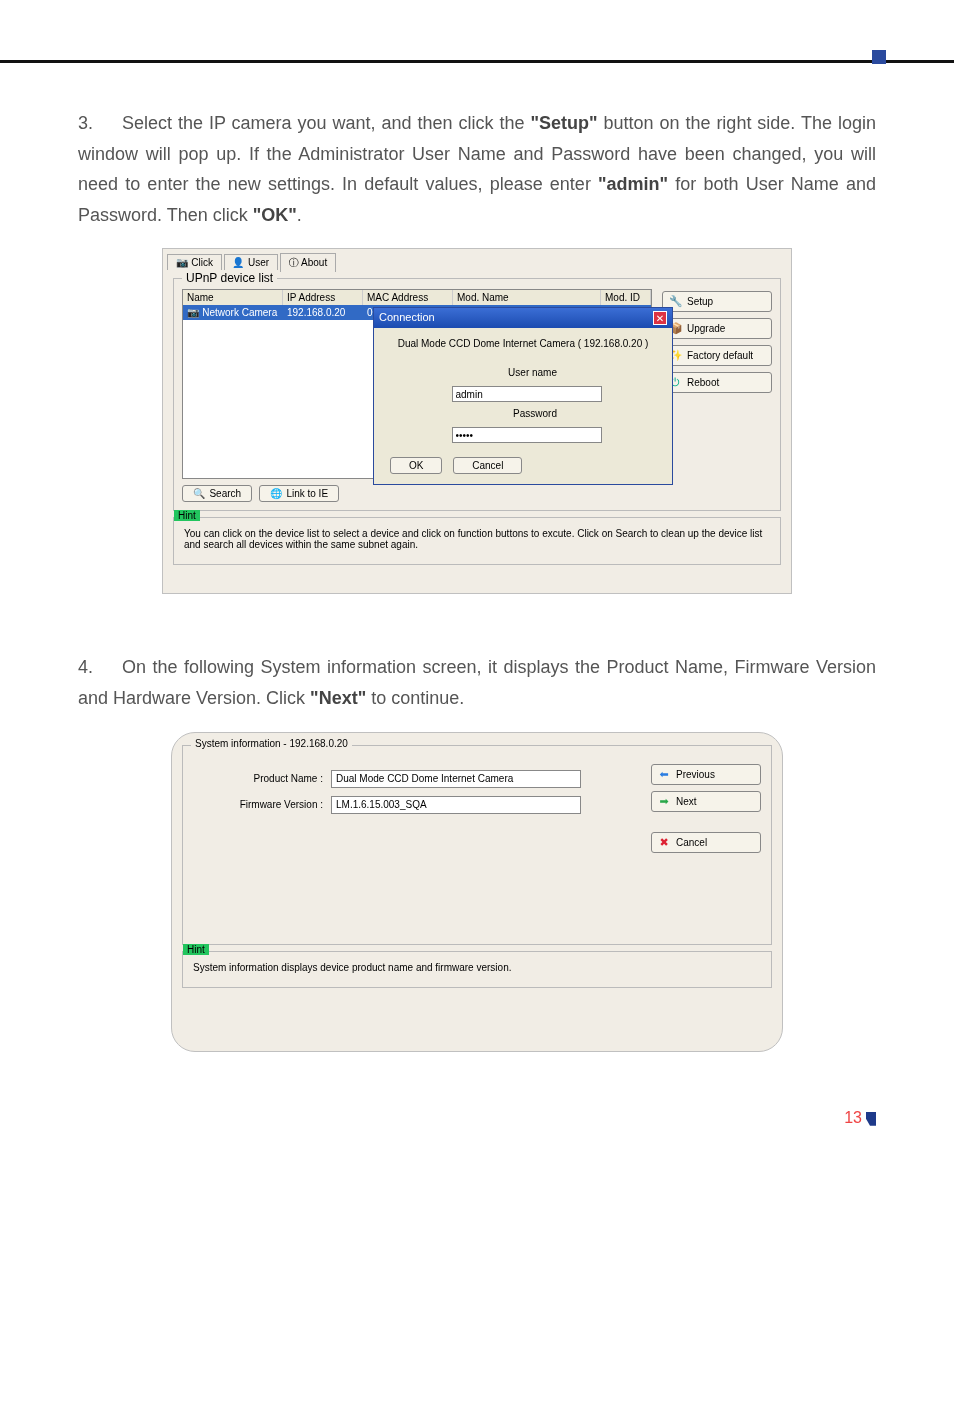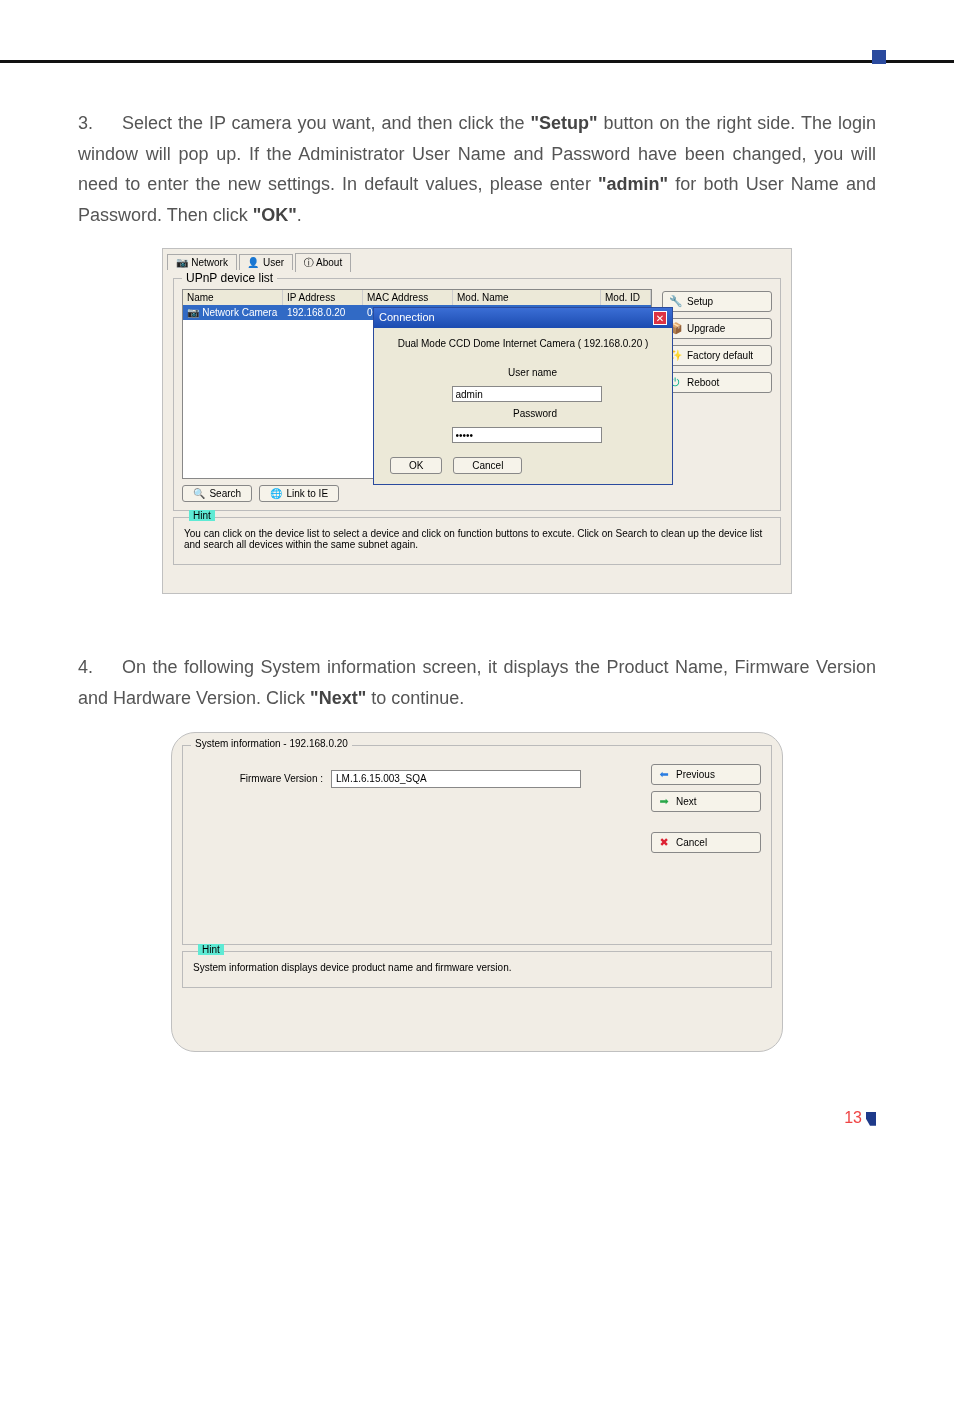--- a/index.html
+++ b/index.html
@@ -99,22 +99,22 @@
     margin-right: 4px;
   }
   .hintbox {
     border: 1px solid #bbb;
     margin: 6px 10px 10px 10px;
     padding: 10px 10px 14px 10px;
     font-size: 10px;
     position: relative;
   }
   .hintbox > .legend {
-    position: absolute; top: -8px; left: 15px;
-    background: #5eead4; padding: 0 4px;
+    position: absolute; top: -8px; left: 0;
+    background: #22c55e; padding: 0 4px;
   }
 
   
   .dialog {
     position: absolute;
     top: 58px; left: 210px;
     width: 300px;
     border: 1px solid #2a4a9e;
     background: #ece9d8;
     font-size: 10px;
@@ -174,21 +174,21 @@
 <div class="page">
   <div class="top-rule"></div>
   <div class="top-mark"></div>
 
   <div class="step-text">
     <span class="num">3.</span><span class="step-body"><span>Select the IP camera you want, and then click the </span><span class="bold">"Setup"</span><span> button on the right side. The login window will pop up. If the Administrator User Name and Password have been changed, you will need to enter the new settings. In default values, please enter </span><span class="bold">"admin"</span><span> for both User Name and Password. Then click </span><span class="bold">"OK"</span><span>.</span></span>
   </div>
 
   <div class="screenshot shot1">
     <div class="tabs">
-      <span class="tab">📷 <span>Network</span></span>
+      <span class="tab">📷 <span>Click</span></span>
       <span class="tab">👤 <span>User</span></span>
       <span class="tab">ⓘ <span>About</span></span>
     </div>
     <div class="groupbox">
       <div class="legend">UPnP device list</div>
       <div class="listwrap">
         <div class="devlist">
           <div class="cols">
             <div class="col" style="width:100px">Name</div>
             <div class="col" style="width:80px">IP Address</div>
@@ -265,20 +265,24 @@
   <div class="step-text">
     <span class="num">4.</span><span class="step-body"><span>On the following System information screen, it displays the Product Name, Firmware Version and Hardware Version. Click </span><span class="bold">"Next"</span><span> to continue.</span></span>
   </div>
 
   <div class="screenshot shot2">
     <div class="sys-group">
       <div class="legend">System information - 192.168.0.20</div>
       <div class="sys-flex">
         <div class="sys-left">
           <div class="srow">
+            <label>Product Name :</label>
+            <input readonly="" value="Dual Mode CCD Dome Internet Camera" style="">
+          </div>
+          <div class="srow">
             <label>Firmware Version :</label>
             <input readonly="" value="LM.1.6.15.003_SQA" style="">
           </div>
         </div>
         <div class="sidebtns" style="width:110px">
           <div class="winbtn">
               <span class="ic" style="color:#2a7de1">⬅</span>
               <span>Previous</span>
             </div>
           <div class="winbtn">

